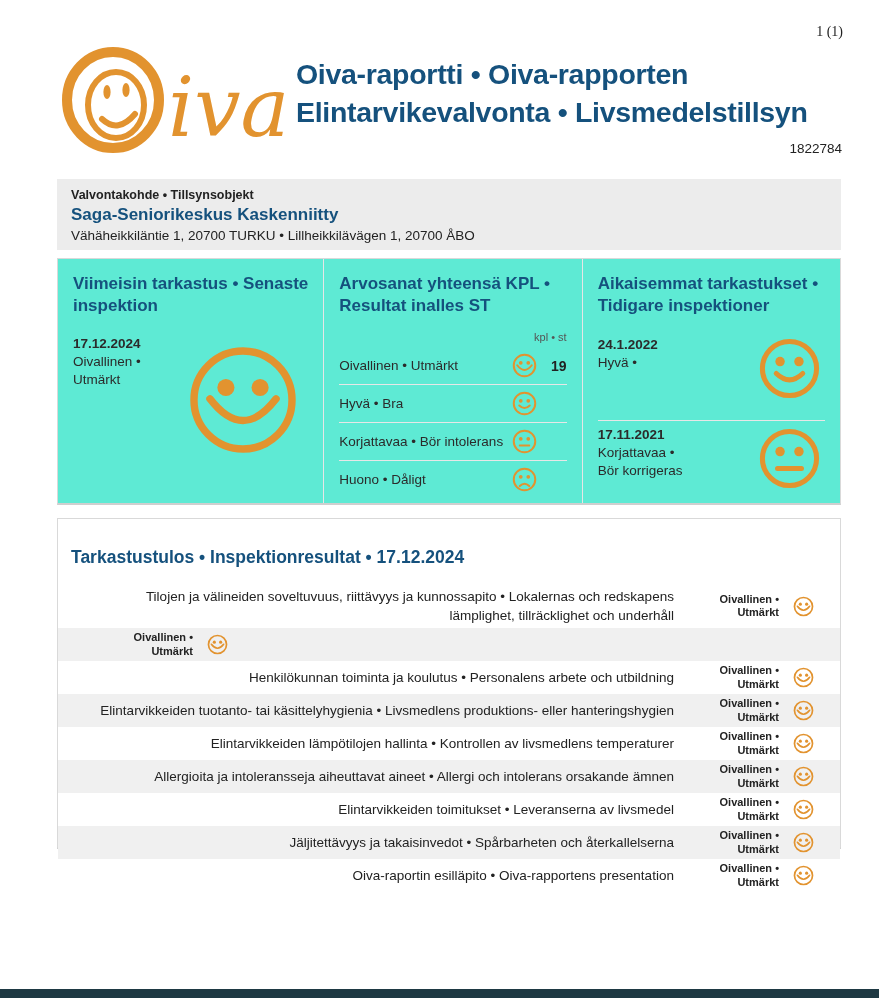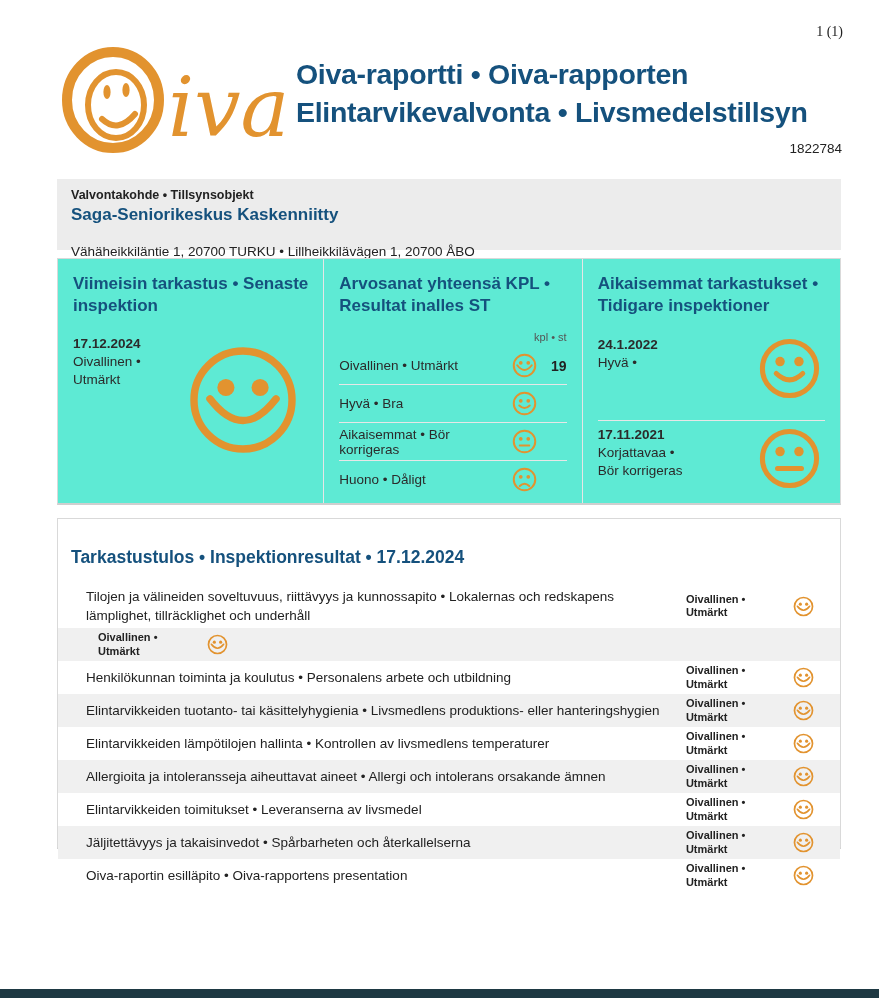--- a/index.html
+++ b/index.html
@@ -20,21 +20,21 @@
   
   .page-number{position:absolute;top:24px;right:36px;font-family:"Liberation Serif",serif;font-size:14px;color:#222;}
   .logo{position:absolute;left:58px;top:42px;width:232px;height:114px;}
   .header-titles{position:absolute;left:296px;top:55px;color:var(--blue);font-weight:bold;font-size:28.5px;line-height:38px;letter-spacing:-0.3px;}
   .report-number{position:absolute;top:141px;right:37px;font-size:13.5px;color:#222;}
 
   
   .target-box{position:absolute;left:57px;top:179px;width:784px;height:71px;background:#ececec;box-sizing:border-box;padding:9px 14px;}
   .target-label{font-size:12.5px;font-weight:bold;color:#222;}
   .target-name{font-size:17px;font-weight:bold;color:var(--blue);margin-top:3px;}
-  .target-address{font-size:13.5px;color:#222;margin-top:19px;}
+  .target-address{font-size:13.5px;color:#222;margin-top:3px;}
 
   
   .summary-box{position:absolute;left:57px;top:258px;width:784px;height:247px;box-sizing:border-box;border:1px solid var(--line);border-bottom:2px solid #cfcfcf;background:#5eead4;display:flex;}
   .col{position:relative;box-sizing:border-box;padding:14px 15px;}
   .col h2{margin:0;font-size:17px;line-height:22px;color:var(--blue);font-weight:bold;}
   .col1{width:266px;}
   .col2{width:259px;border-left:1px solid #e6e6e6;}
   .col3{width:259px;border-left:1px solid #e6e6e6;}
 
   .latest-info{position:absolute;left:15px;top:76px;font-size:13.5px;line-height:18px;}
@@ -53,21 +53,21 @@
   .prev-entry{position:relative;min-height:75px;padding:6px 0 8px 0;}
   .prev-entry + .prev-entry{border-top:1px solid #e7e7e7;}
   .prev-date{font-weight:bold;font-size:13.5px;margin-bottom:2px;}
   .prev-grade{font-size:13.5px;line-height:18px;}
   .prev-icon{position:absolute;right:4px;top:6px;width:63px;height:63px;}
 
   
   .results-box{position:absolute;left:57px;top:518px;width:784px;height:331px;box-sizing:border-box;border:1px solid var(--line);border-bottom:2px solid #cfcfcf;background:#fff;padding-top:13px;}
   .results-heading{margin:15px 0 0 13px;font-size:17.5px;color:var(--blue);font-weight:bold;}
   .results-rows{margin-top:16px;}
-  .res-row{display:flex;align-items:center;box-sizing:border-box;min-height:29px;padding:3px 26px 3px 28px;}
+  .res-row{display:flex;align-items:center;box-sizing:border-box;min-height:29px;padding:3px 26px 3px 28px;text-align:right;}
   .res-row.alt{background:var(--rowalt);}
   .res-text{width:600px;font-size:13.5px;line-height:19px;color:#222;}
   .res-grade{width:95px;margin-left:12px;font-weight:bold;font-size:11px;line-height:13.5px;color:#222;}
   .res-icon{width:21px;height:21px;margin-left:14px;flex:0 0 21px;}
 
   .footnote{position:absolute;top:853px;right:38px;font-size:11.5px;color:#333;}
 
   .bottom-bar{position:absolute;left:0;bottom:0;width:100%;height:9px;background:#1e3943;}
 
   
@@ -152,21 +152,21 @@
               <svg viewBox="0 0 100 100" aria-hidden="true">
                 <circle class="face" cx="50" cy="50" r="43"></circle>
                 <circle class="eye" cx="35" cy="39" r="7.5"></circle>
                 <circle class="eye" cx="65" cy="39" r="7.5"></circle>
                 <path class="mouth" d="M29 58 Q50 78 71 58"></path>
               </svg>
             </div>
     <div class="totals-count"></div>
   </div>
           <div class="totals-row">
-    <div class="totals-label">Aikaisemmat • Bör korrigeras</div>
+    <div class="totals-label">Korjattavaa • Bör intolerans</div>
     <div class="totals-icon smiley">
               <svg viewBox="0 0 100 100" aria-hidden="true">
                 <circle class="face" cx="50" cy="50" r="43"></circle>
                 <circle class="eye" cx="35" cy="39" r="7.5"></circle>
                 <circle class="eye" cx="65" cy="39" r="7.5"></circle>
                 <line class="mouth" x1="31" y1="66" x2="69" y2="66"></line>
               </svg>
             </div>
     <div class="totals-count"></div>
   </div>

